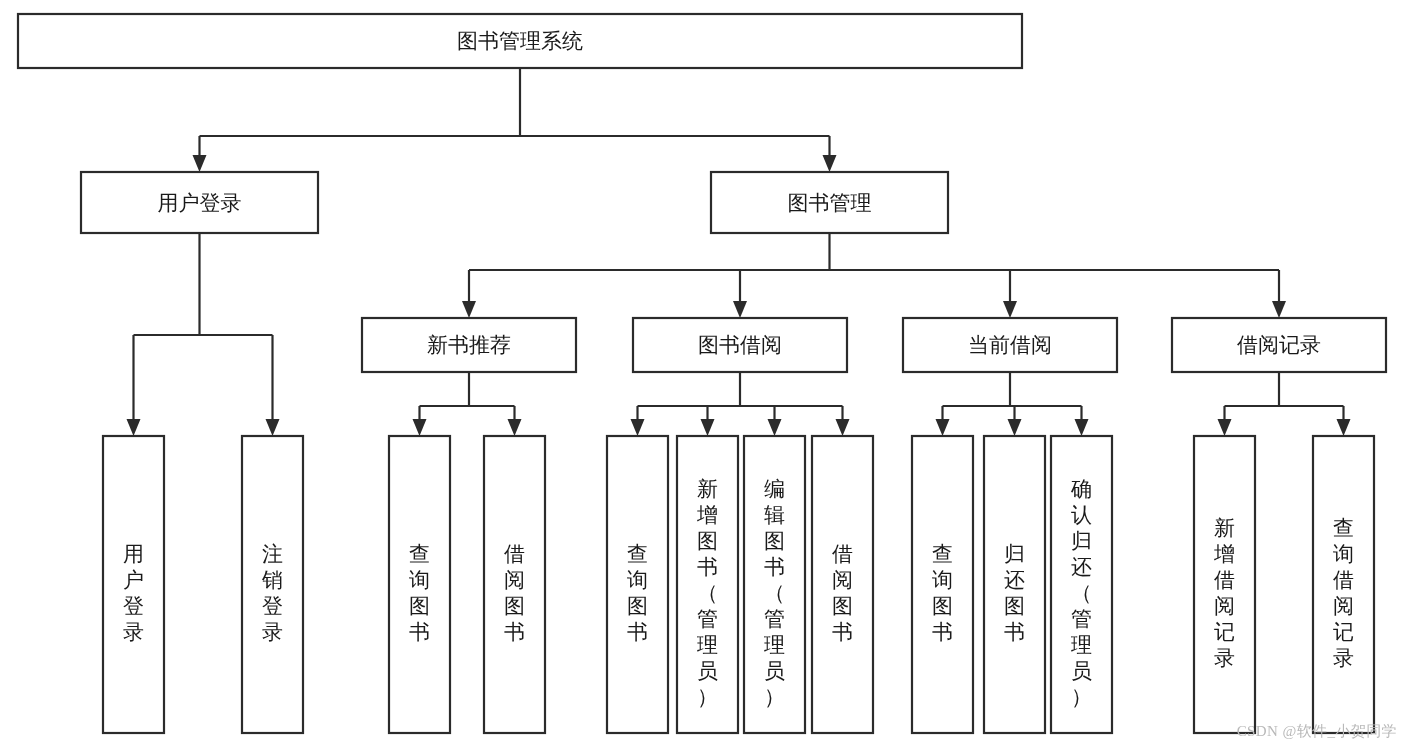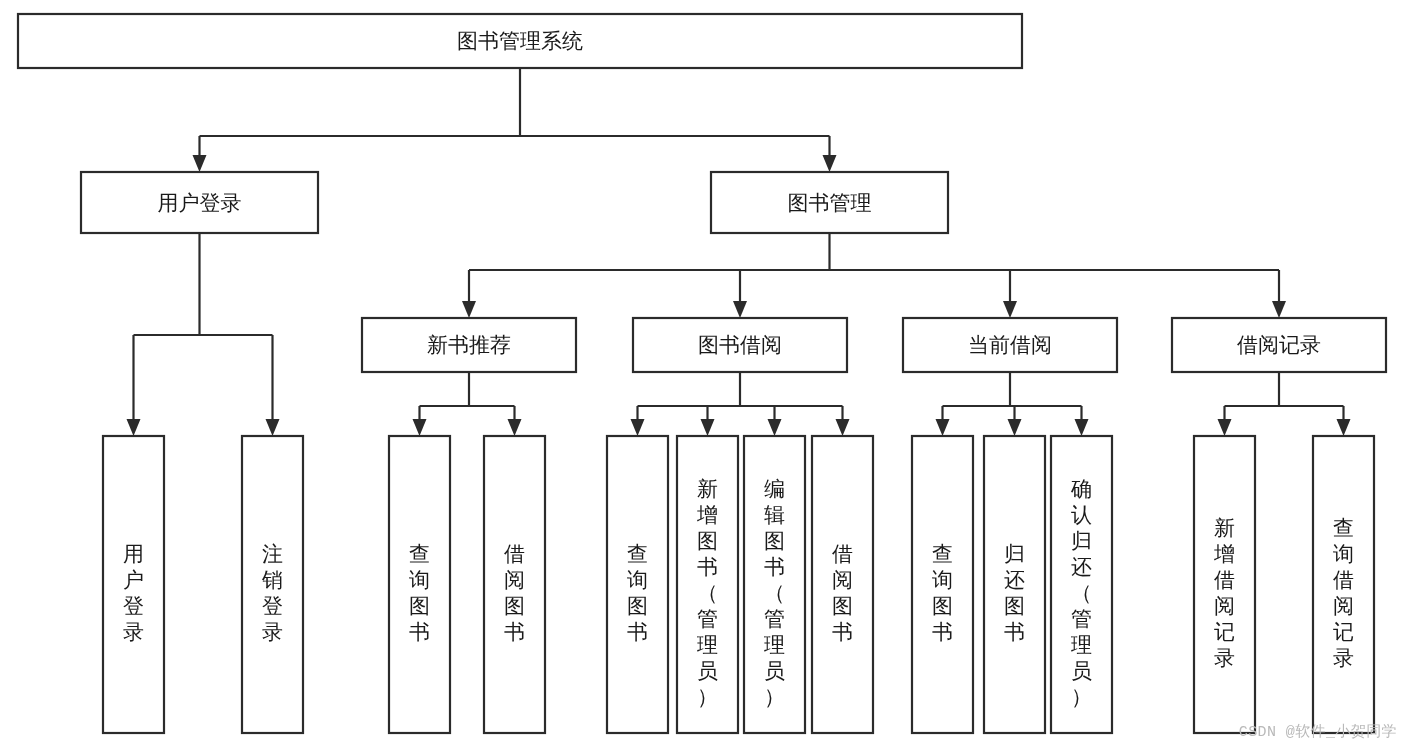--- a/index.html
+++ b/index.html
@@ -51,21 +51,21 @@
   .node-label-v {
     fill: #1a1a1a;
     font-family: "DejaVu Sans", "Liberation Sans", sans-serif;
     font-size: 21px;
     text-anchor: middle;
   }
   .watermark {
     position: absolute;
     right: 8px;
     bottom: 6px;
-    font-family: Liberation Mono, monospace;
+    font-family: Liberation Serif, serif;
     font-size: 15px;
     color: #b9b9b9;
     letter-spacing: 0.4px;
     white-space: nowrap;
     pointer-events: none;
   }
 </style>
 </head>
 <body>
 

